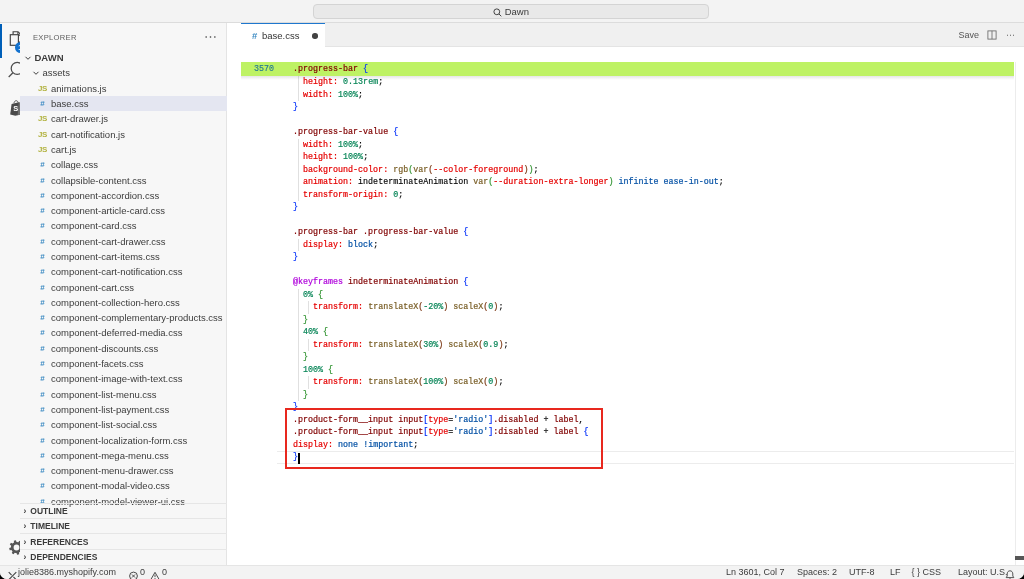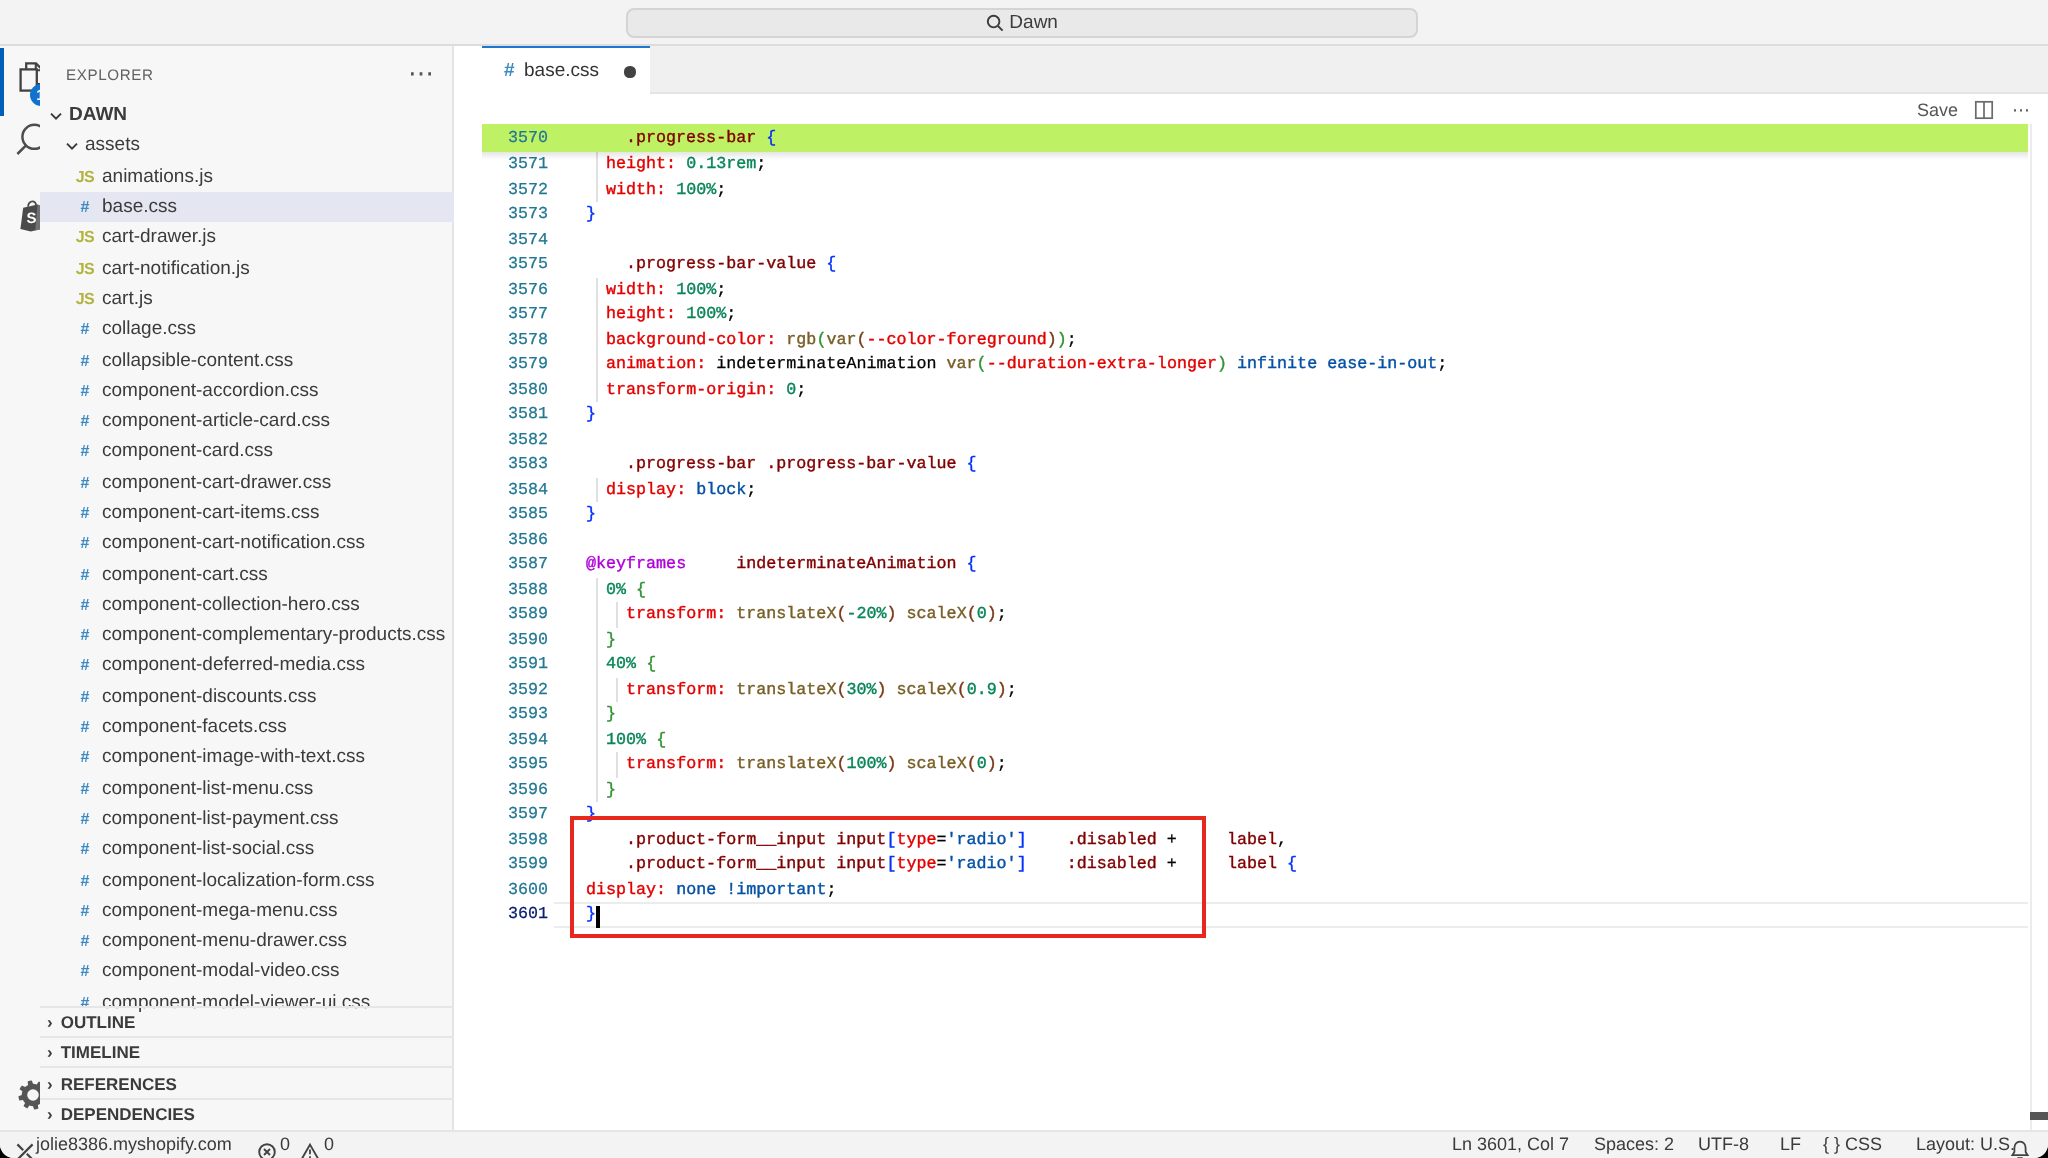--- a/index.html
+++ b/index.html
@@ -27,32 +27,32 @@
 .chev { flex:none; }
 
 .sect { position:absolute; left:0; width:207px; height:15.4px; border-top:1px solid #e6e6e6; font-weight:bold; font-size:8.5px; color:#3b3b3b; display:flex; align-items:center; }
 .sect .chev { margin-left:3.5px; margin-right:4px; }
 
 #tabbar { position:absolute; left:241px; top:23px; width:783px; height:24px; background:#f0f0f0; border-bottom:1px solid #e4e4e4; }
 #tab1 { position:absolute; left:0px; top:0px; width:84px; height:24px; background:#fff; border-top:1.5px solid #1e77ce; }
 #tab1 .lbl { position:absolute; left:21px; top:6px; font-size:9.5px; color:#333; }
 #tab1 .fic { position:absolute; left:11px; top:6px; font-size:9.5px; font-weight:bold; color:#3b8ac2; }
 #tab1 .dot { position:absolute; left:71px; top:9px; width:5.5px; height:5.5px; border-radius:50%; background:#424242; }
-#tabacts { position:absolute; right:8px; top:0; height:24px; color:#555; font-size:9px; line-height:24px;margin-top:20px; }
+#tabacts { position:absolute; right:8px; top:0; height:24px; color:#555; font-size:9px; line-height:24px; }
 
 #crumbs { position:absolute; left:241px; top:47px; width:783px; height:15px; background:#fff; font-size:9.3px; color:#616161; line-height:18.5px; }
 
 #editor { position:absolute; left:241px; top:62px; width:783px; height:503px; background:#fff; overflow:hidden; }
 #gutter { position:absolute; left:0px; top:14.25px; width:33px; text-align:right; color:#237893; font:8.35px "Liberation Mono", monospace; line-height:12.5px; white-space:pre; }
 #code { position:absolute; left:52px; top:14.25px; font:8.35px "Liberation Mono", monospace; line-height:12.5px; white-space:pre; color:#000; }
 #sticky { position:absolute; left:0; top:0; width:773px; height:13.5px; background:#bef264; }
 #stickysh { position:absolute; left:0; top:13.5px; width:773px; height:4px; background:linear-gradient(rgba(0,0,0,0.10), rgba(0,0,0,0)); }
 #sticky .num { position:absolute; left:0; top:0.5px; width:33px; text-align:right; color:#237893; font:8.35px "Liberation Mono", monospace; line-height:12.5px; }
 #sticky .txt { position:absolute; left:52px; top:0.5px; font:8.35px "Liberation Mono", monospace; line-height:12.5px; }
-.m { color:#800000;margin-left:20px; } .r { color:#e50000;text-align:center; } .g { color:#098658; } .b { color:#0451a5; }
+.m { color:#800000; } .r { color:#e50000;text-align:center; } .g { color:#098658; } .b { color:#0451a5; }
 .o { color:#795e26; } .p { color:#af00db; } .k1 { color:#0431fa; } .k2 { color:#319331; } .k3 { color:#7b3814; }
 #code span, #sticky .txt span { -webkit-text-stroke: 0.2px currentColor; }
 #code, #gutter, #sticky .num, #sticky .txt { -webkit-text-stroke: 0.13px currentColor; }
 .guide { position:absolute; width:1px; background:#e0e0e0; }
 #curline { position:absolute; left:36px; top:389px; width:737px; height:12.5px; border-top:1px solid #ececec; border-bottom:1px solid #ececec; }
 #cursor { position:absolute; left:57px; top:390.5px; width:1.5px; height:11.5px; background:#000; }
 #redbox { position:absolute; left:43.5px; top:345.5px; width:318.5px; height:61px; border:2.5px solid #e8281e; }
 #sbline { position:absolute; left:773.5px; top:0; width:1px; height:503px; background:#ececec; }
 #vthumb { position:absolute; left:774px; top:494px; width:9px; height:3.5px; background:#565656; }
 
@@ -152,51 +152,20 @@
 
   <div id="editor">
     <div id="curline"></div>
     <div class="guide" style="left:56.5px;top:14.25px;height:25.0px"></div>
     <div class="guide" style="left:56.5px;top:76.75px;height:62.5px"></div>
     <div class="guide" style="left:56.5px;top:176.75px;height:12.5px"></div>
     <div class="guide" style="left:56.5px;top:226.75px;height:112.5px"></div>
     <div class="guide" style="left:66.5px;top:239.25px;height:12.5px"></div>
     <div class="guide" style="left:66.5px;top:276.75px;height:12.5px"></div>
     <div class="guide" style="left:66.5px;top:314.25px;height:12.5px"></div>
-    <pre id="gutter">3571
-3572
-3573
-3574
-3575
-3576
-3577
-3578
-3579
-3580
-3581
-3582
-3583
-3584
-3585
-3586
-3587
-3588
-3589
-3590
-3591
-3592
-3593
-3594
-3595
-3596
-3597
-3598
-3599
-3600
-<span style="color:#0b216f">3601</span></pre>
     <pre id="code">  <span class="r">height:</span> <span class="g">0.13rem</span>;
   <span class="r">width:</span> <span class="g">100%</span>;
 <span class="k1">}</span>
 
 <span class="m">.progress-bar-value</span> <span class="k1">{</span>
   <span class="r">width:</span> <span class="g">100%</span>;
   <span class="r">height:</span> <span class="g">100%</span>;
   <span class="r">background-color:</span> <span class="o">rgb</span><span class="k2">(</span><span class="o">var</span><span class="k3">(</span><span class="r">--color-foreground</span><span class="k3">)</span><span class="k2">)</span>;
   <span class="r">animation:</span> indeterminateAnimation <span class="o">var</span><span class="k2">(</span><span class="r">--duration-extra-longer</span><span class="k2">)</span> <span class="b">infinite</span> <span class="b">ease-in-out</span>;
   <span class="r">transform-origin:</span> <span class="g">0</span>;

